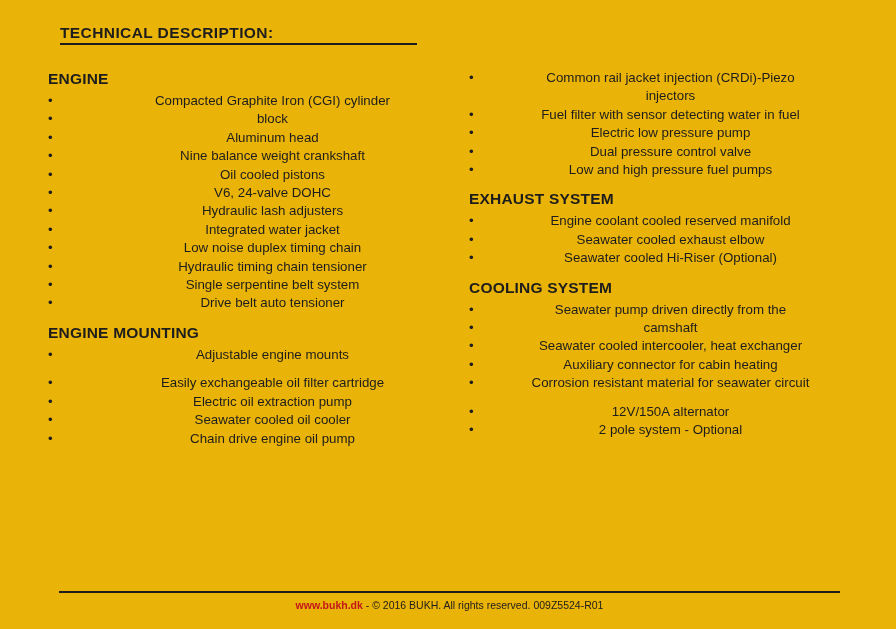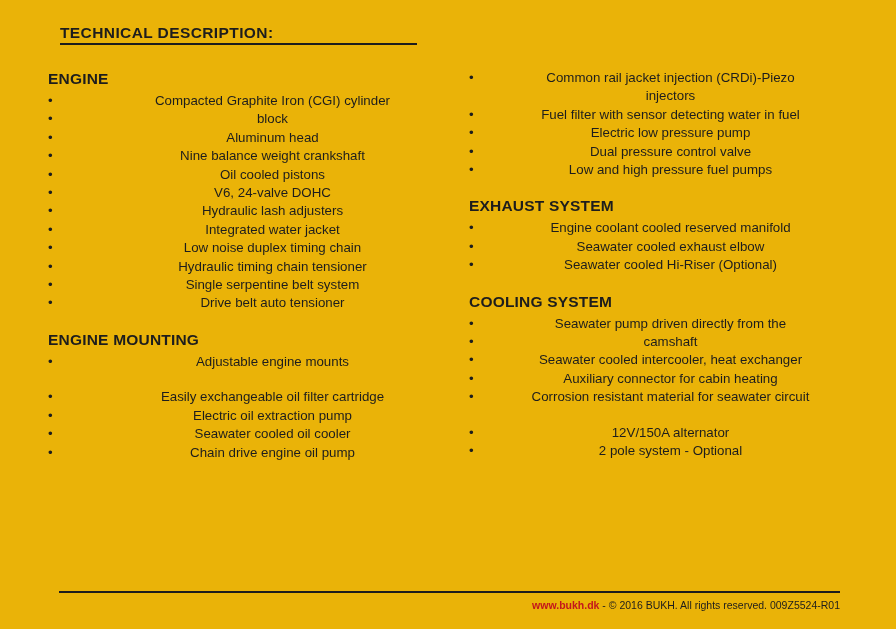--- a/index.html
+++ b/index.html
@@ -23,37 +23,37 @@
   .title-rule { margin-top: 2px; height: 0; border-bottom: 2px solid #1d1d1d; }
   .columns {
     position: absolute;
     left: 48px; top: 69px;
     width: 796px;
     display: flex;
     align-items: flex-start;
   }
   .column.left  { flex: 0 0 421px; width: 421px; }
   .column.right { flex: 1; }
-  .section + .section { margin-top: 17px; }
+  .section + .section { margin-top: 10px; }
   .section-heading {
     font-size: 15.5px;
     font-weight: bold;
     letter-spacing: 0.2px;
     line-height: 19px;
     margin-bottom: 4px;
     white-space: nowrap;
   }
   .item { display: flex; font-size: 13.3px; line-height: 18.4px; }
   .bullet { flex: 0 0 28px; }
   .item-text { flex: 1; text-align: center; }
   .footer { position: absolute; left: 59px; top: 591px; width: 781px; }
   .footer-rule { height: 0; border-top: 2px solid #1d1d1d; }
   .footer-text-row {
     margin-top: 6px;
-    text-align: right;
+    text-align: center;
     font-size: 10.5px;
     line-height: 12px;
     color: #1d1d1d;
   }
   .footer-link { color: #c3161c; font-weight: bold; text-decoration: none; }
 </style>
 </head>
 <body>
 
 <div class="page">

